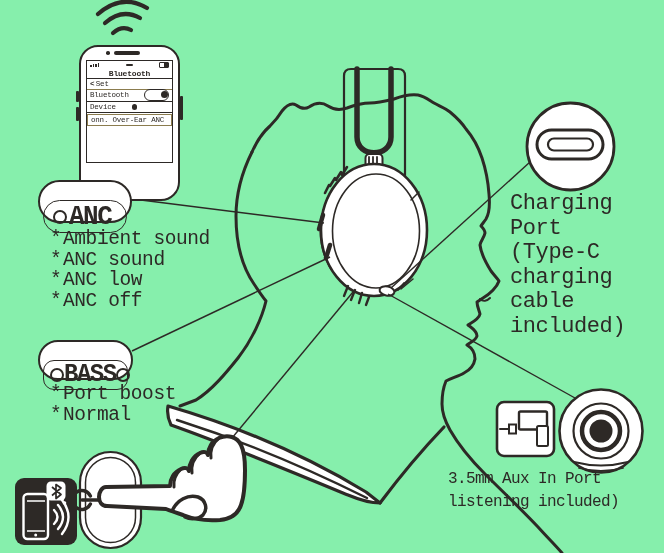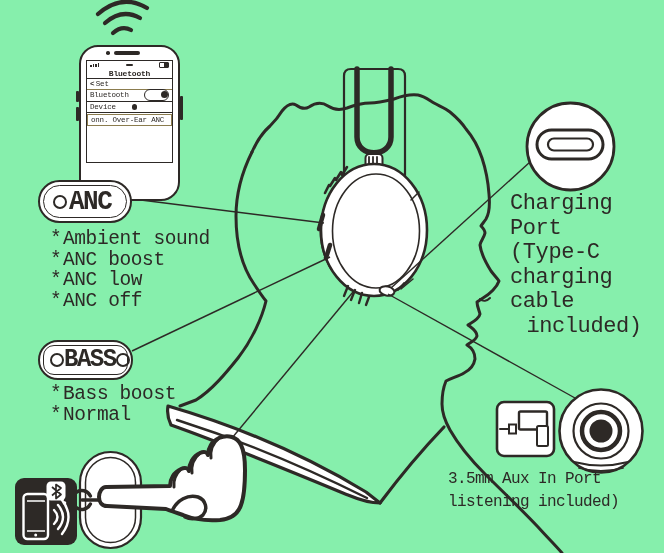--- a/index.html
+++ b/index.html
@@ -26,35 +26,35 @@
   .rw-set{height:10.5px;border-bottom:1.2px solid #8b7c4e;}
   .rw-bt{height:12.5px;border-bottom:1.4px solid #2d2926;justify-content:space-between;}
   .rw-dev{height:10.5px;border-bottom:1.2px solid #2d2926;gap:16px;}
   .rw-onn{height:12px;border:1.6px solid #8b7c4e;margin-top:1px;}
   .chev{font-weight:bold;margin-right:1.5px;}
   .toggle{width:23px;height:10px;border:1.8px solid #2d2926;border-radius:6px;position:relative;background:#fff;}
   .toggle i{position:absolute;right:0.5px;top:0.5px;width:7px;height:7px;border-radius:50%;background:#2d2926;display:block;}
   .info-dot{width:5.5px;height:5.5px;border-radius:50%;background:#2d2926;display:inline-block;}
   
   .pill{position:absolute;border:2.2px solid #2d2926;border-radius:24px;padding:3px;background:#fff;box-sizing:border-box;}
-  .pill-in{border:1.6px solid #2d2926;border-radius:18px;height:100%;display:flex;align-items:center;box-sizing:border-box;}
+  .pill-in{border:1.6px solid #2d2926;border-radius:18px;height:100%;display:flex;align-items:center;box-sizing:border-box;margin-top:15px;}
   .pill-anc{left:38px;top:180px;width:94px;height:43px;}
   .pill-anc .pill-in{padding:0 8px 0 9px;gap:2px;}
   .pill-bass{left:38px;top:340px;width:95px;height:40px;}
   .pill-bass .pill-in{padding:0 6px;justify-content:space-between;border-radius:11px;}
   .pill-circle{width:10px;height:10px;border:2.2px solid #2d2926;border-radius:50%;flex:none;}
   .pill-label{font-weight:bold;font-size:26px;letter-spacing:-1.5px;line-height:1;transform:scaleY(1.05);}
   .pill-bass .pill-label{font-size:24px;}
   
   .opts{position:absolute;font-size:19.5px;line-height:20.5px;letter-spacing:-0.4px;}
   .opt-row{display:flex;}
   .star{width:13px;flex:none;}
   
   .charging-text{position:absolute;left:510px;top:192px;width:148px;font-size:22px;line-height:24.5px;letter-spacing:-0.4px;}
-  .charging-text .center{text-align:center;}
+  .charging-text .center{text-align:left;}
   .aux-text{position:absolute;left:448px;top:468px;width:240px;font-size:16px;line-height:22.8px;letter-spacing:-0.6px;}
 </style>
 </head>
 <body>
 
 <div class="canvas">
 
   <svg class="art" width="664" height="553" viewBox="0 0 664 553">
 
     <g fill="none" stroke="#2d2926" stroke-width="4.2" stroke-linecap="round">
@@ -266,21 +266,21 @@
 
   <div class="opts" style="left:50px;top:229px;">
 
       <div class="opt-row">
         <span class="star">*</span>
         <span>Ambient sound</span>
       </div>
 
       <div class="opt-row">
         <span class="star">*</span>
-        <span>ANC boost</span>
+        <span>ANC sound</span>
       </div>
 
       <div class="opt-row">
         <span class="star">*</span>
         <span>ANC low</span>
       </div>
 
       <div class="opt-row">
         <span class="star">*</span>
         <span>ANC off</span>
@@ -292,21 +292,21 @@
       <span class="pill-circle"></span>
       <span class="pill-label">BASS</span>
       <span class="pill-circle"></span>
     </div>
   </div>
 
   <div class="opts" style="left:50px;top:384px;">
 
       <div class="opt-row">
         <span class="star">*</span>
-        <span>Bass boost</span>
+        <span>Port boost</span>
       </div>
 
       <div class="opt-row">
         <span class="star">*</span>
         <span>Normal</span>
       </div>
     </div>
 
   <div class="charging-text">
     <div>Charging Port</div>

